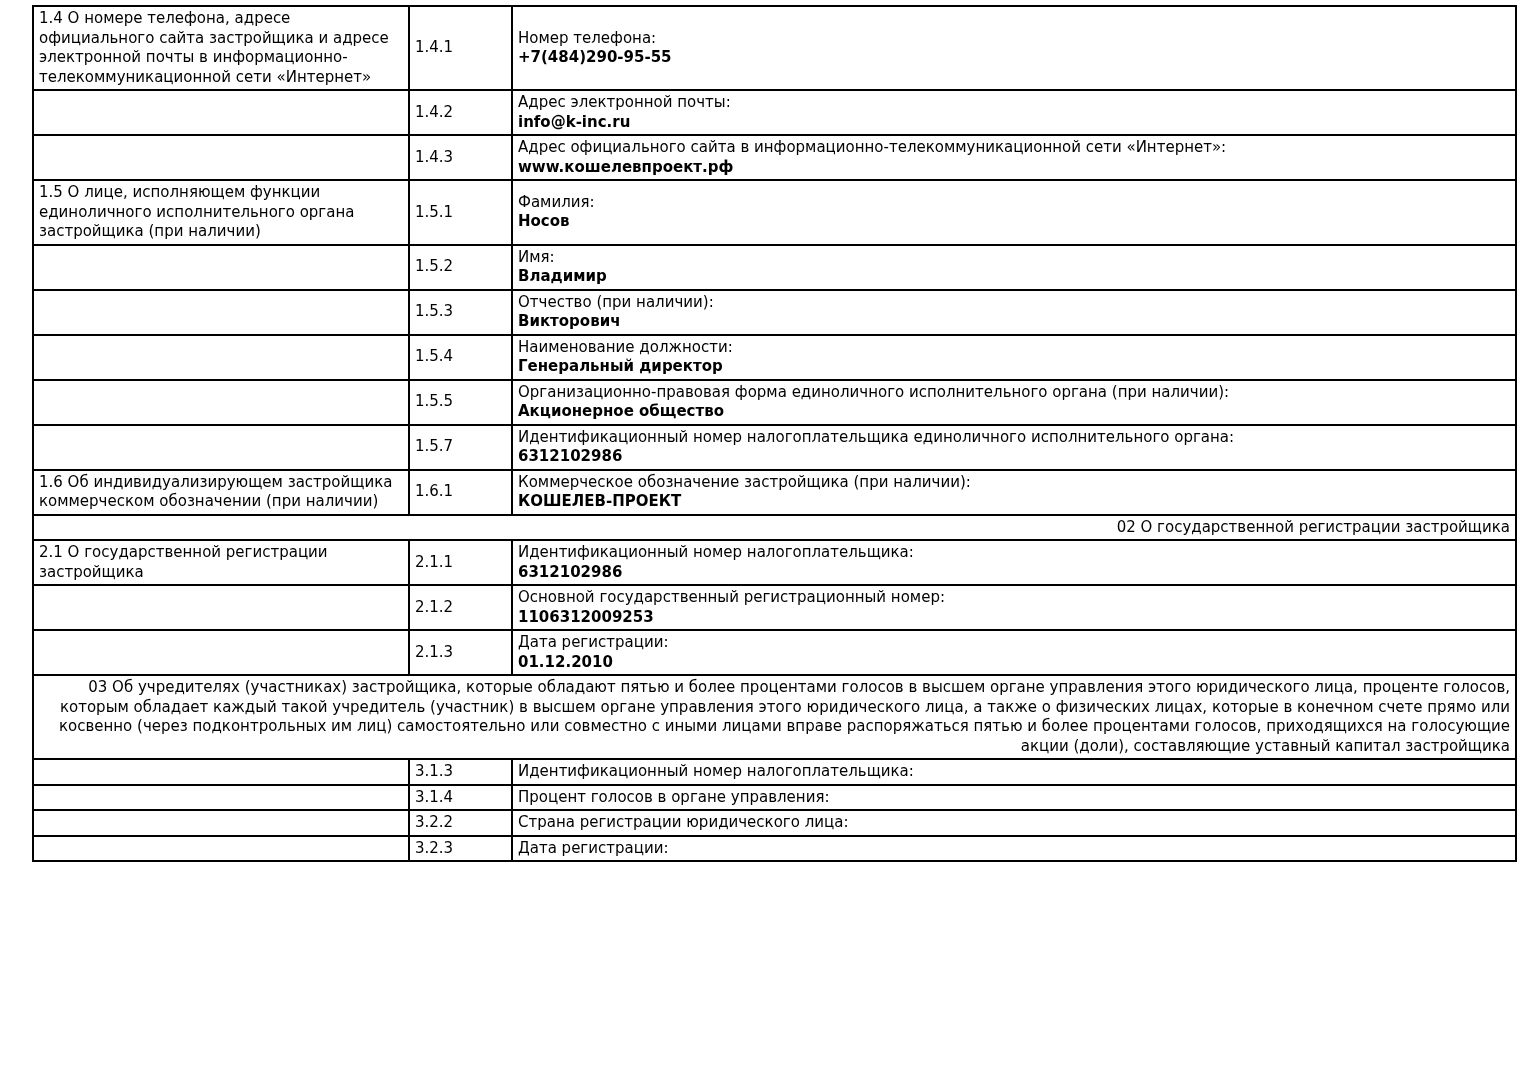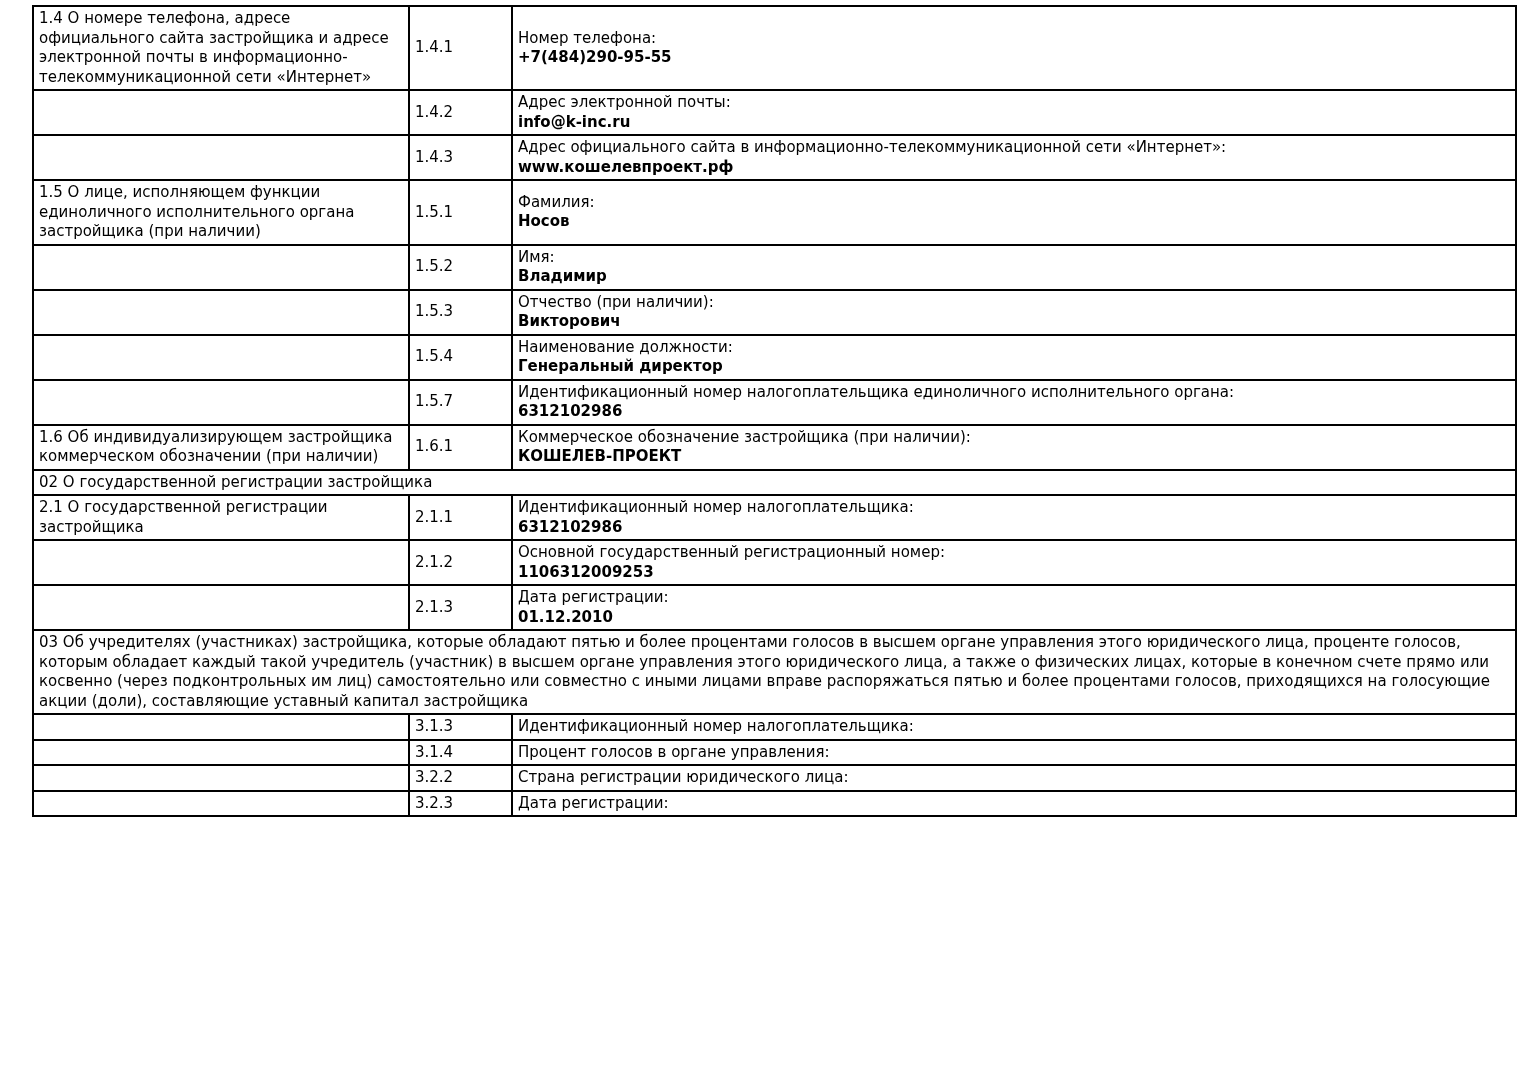--- a/index.html
+++ b/index.html
@@ -43,20 +43,21 @@
   }
   .field-label {
     font-weight: normal;
   }
   .field-value {
     font-weight: bold;
   }
   td.header-cell {
     vertical-align: middle;
     padding: 2px 5px;
+    text-align: right;
   }
 </style>
 </head>
 <body>
 
 <div class="page">
   <table class="decl">
     <colgroup>
       <col style="width:376px">
       <col style="width:103px">
@@ -114,20 +115,28 @@
         <tr>
     <td class="section-cell"></td>
     <td class="num-cell">1.5.4</td>
     <td class="field-cell">
       <div class="field-label">Наименование должности:</div>
       <div class="field-value">Генеральный директор</div>
     </td>
   </tr>
         <tr>
     <td class="section-cell"></td>
+    <td class="num-cell">1.5.5</td>
+    <td class="field-cell">
+      <div class="field-label">Организационно-правовая форма единоличного исполнительного органа (при наличии):</div>
+      <div class="field-value">Акционерное общество</div>
+    </td>
+  </tr>
+        <tr>
+    <td class="section-cell"></td>
     <td class="num-cell">1.5.7</td>
     <td class="field-cell">
       <div class="field-label">Идентификационный номер налогоплательщика единоличного исполнительного органа:</div>
       <div class="field-value">6312102986</div>
     </td>
   </tr>
         <tr>
     <td class="section-cell">1.6 Об индивидуализирующем застройщика коммерческом обозначении (при наличии)</td>
     <td class="num-cell">1.6.1</td>
     <td class="field-cell">

